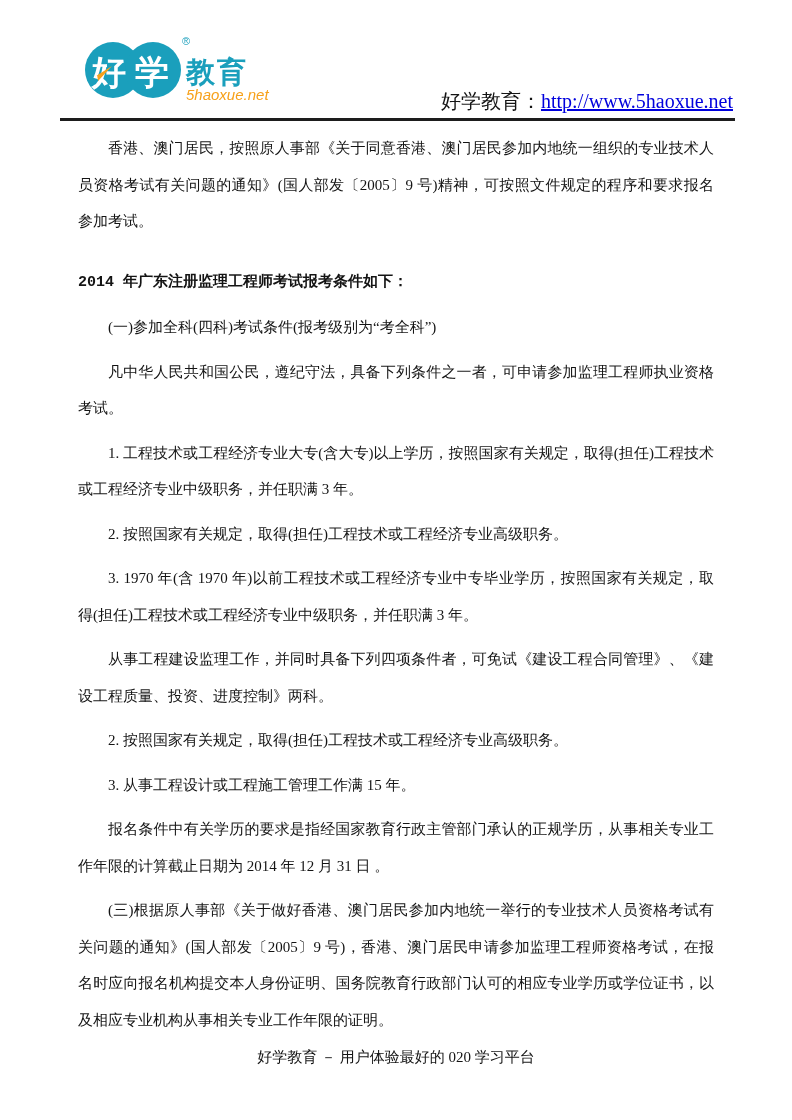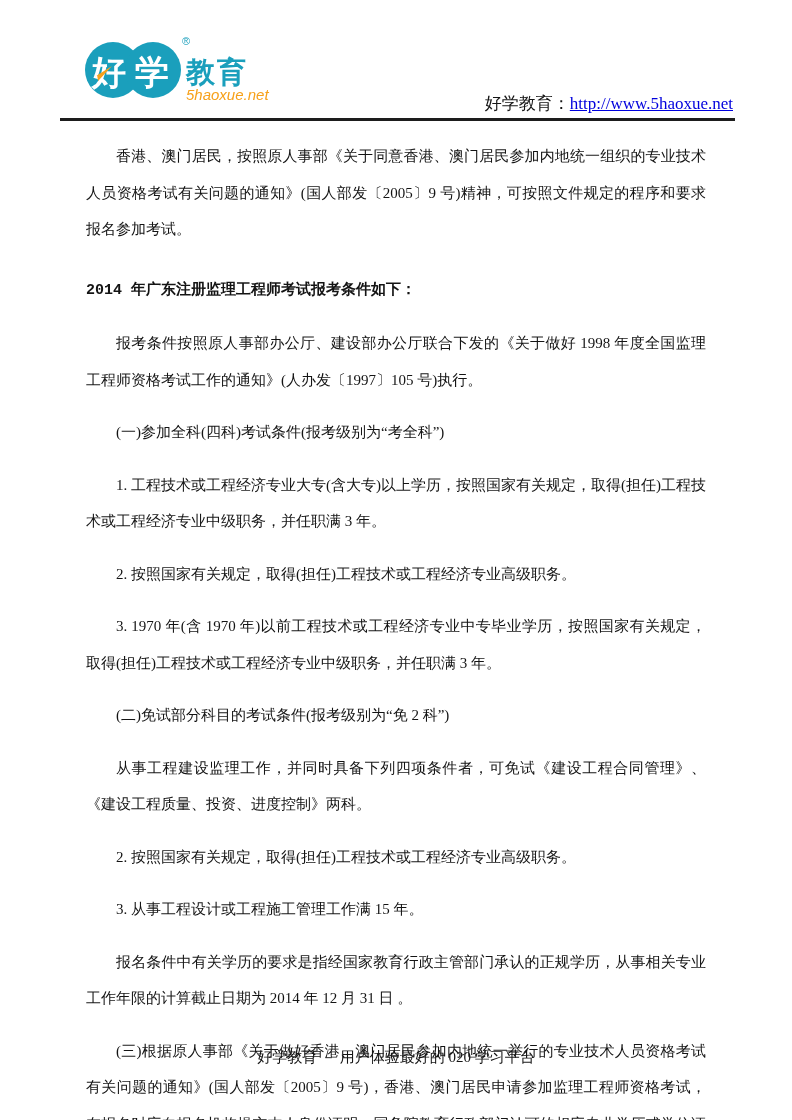--- a/index.html
+++ b/index.html
@@ -41,31 +41,31 @@
   .logo-text { margin-left:5px; padding-top:16px; display:flex; flex-direction:column; }
   .logo-cn {
     font-family:"Liberation Sans","DejaVu Sans",sans-serif;
     font-weight:bold; font-size:29px; line-height:1.0; letter-spacing:2px;
   }
   .logo-domain {
     font-family:"Liberation Sans","DejaVu Sans",sans-serif;
     font-style:italic; font-weight:normal; font-size:15px; line-height:1.1;
   }
   .header-site {
-    position:absolute; right:2px; bottom:3px; font-size:17px; white-space:nowrap;
+    position:absolute; right:2px; bottom:3px; font-size:20px; white-space:nowrap;
   }
   .header-site a { color:#0000dd; text-decoration:underline; }
 
   
   .content {
     position:absolute; top:121px; left:70px; right:70px;
     font-size:15px; line-height:36.5px; text-align:justify;
     padding-top:1px;
   }
-  .content p { margin:16px; }
+  .content p { margin:8px; }
   .content p.indent { text-indent:2em; }
   .content p.heading { font-weight:bold; margin-top:25px;font-family:Liberation Mono, monospace; }
 
   
   .footer {
     position:absolute; top:1044px; left:0; right:0;
     text-align:center; font-size:15px; line-height:26px;
   }
 </style>
 </head>
@@ -89,26 +89,25 @@
       </div>
     </div>
     <div class="header-site">
       <span>好学教育：</span><a href="#">http://www.5haoxue.net</a>
     </div>
   </div>
 
   <div class="content">
     <p class="indent">香港、澳门居民，按照原人事部《关于同意香港、澳门居民参加内地统一组织的专业技术人员资格考试有关问题的通知》(国人部发〔2005〕9 号)精神，可按照文件规定的程序和要求报名参加考试。</p>
     <p class="heading">2014 年广东注册监理工程师考试报考条件如下：</p>
-    <p class="indent">报考条件按照原人事部办公厅、建设部办公厅联合下发的《关于做好 1998 年度全国监理工程师资格考试工作的通知》(人办发〔1997〕105 号)执行。</p>
     <p class="indent">(一)参加全科(四科)考试条件(报考级别为“考全科”)</p>
+    <p class="indent">凡中华人民共和国公民，遵纪守法，具备下列条件之一者，可申请参加监理工程师执业资格考试。</p>
     <p class="indent">1. 工程技术或工程经济专业大专(含大专)以上学历，按照国家有关规定，取得(担任)工程技术或工程经济专业中级职务，并任职满 3 年。</p>
     <p class="indent">2. 按照国家有关规定，取得(担任)工程技术或工程经济专业高级职务。</p>
     <p class="indent">3. 1970 年(含 1970 年)以前工程技术或工程经济专业中专毕业学历，按照国家有关规定，取得(担任)工程技术或工程经济专业中级职务，并任职满 3 年。</p>
-    <p class="indent">(二)免试部分科目的考试条件(报考级别为“免 2 科”)</p>
     <p class="indent">从事工程建设监理工作，并同时具备下列四项条件者，可免试《建设工程合同管理》、《建设工程质量、投资、进度控制》两科。</p>
     <p class="indent">2. 按照国家有关规定，取得(担任)工程技术或工程经济专业高级职务。</p>
     <p class="indent">3. 从事工程设计或工程施工管理工作满 15 年。</p>
     <p class="indent">报名条件中有关学历的要求是指经国家教育行政主管部门承认的正规学历，从事相关专业工作年限的计算截止日期为 2014 年 12 月 31 日 。</p>
     <p class="indent">(三)根据原人事部《关于做好香港、澳门居民参加内地统一举行的专业技术人员资格考试有关问题的通知》(国人部发〔2005〕9 号)，香港、澳门居民申请参加监理工程师资格考试，在报名时应向报名机构提交本人身份证明、国务院教育行政部门认可的相应专业学历或学位证书，以及相应专业机构从事相关专业工作年限的证明。</p>
   </div>
 
   <div class="footer">
     <span>好学教育 － 用户体验最好的 020 学习平台</span>
   </div>

